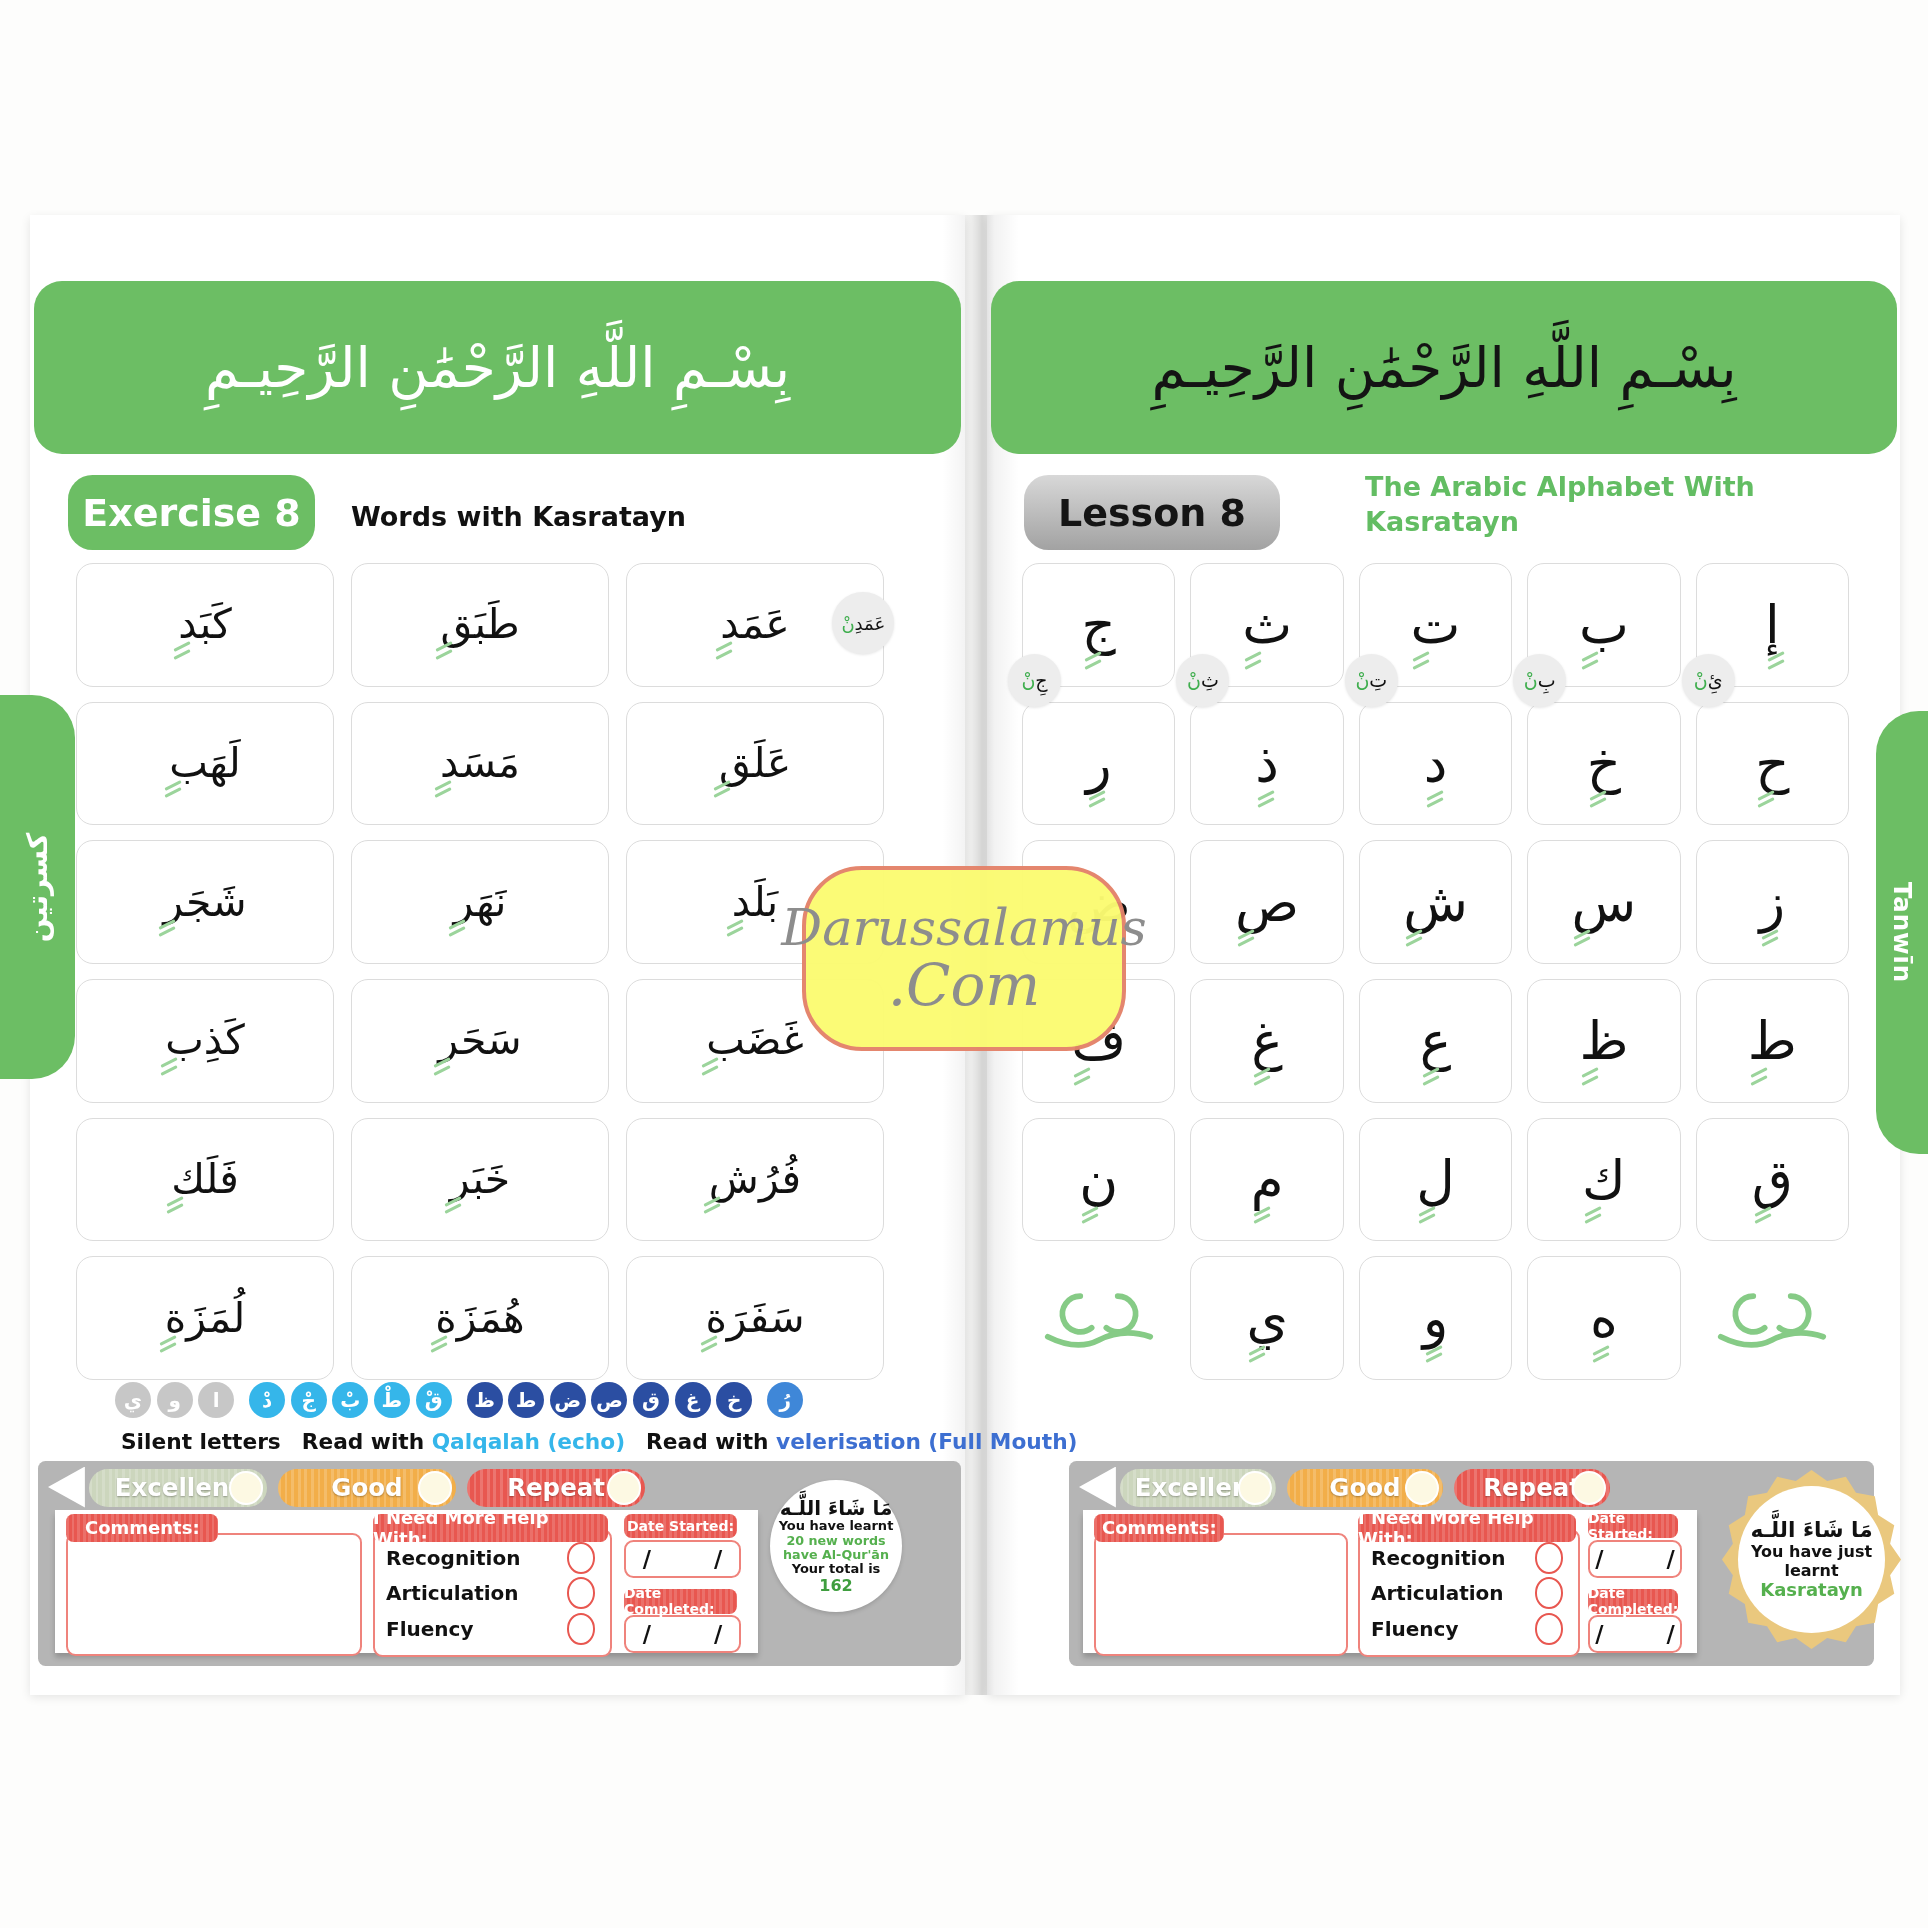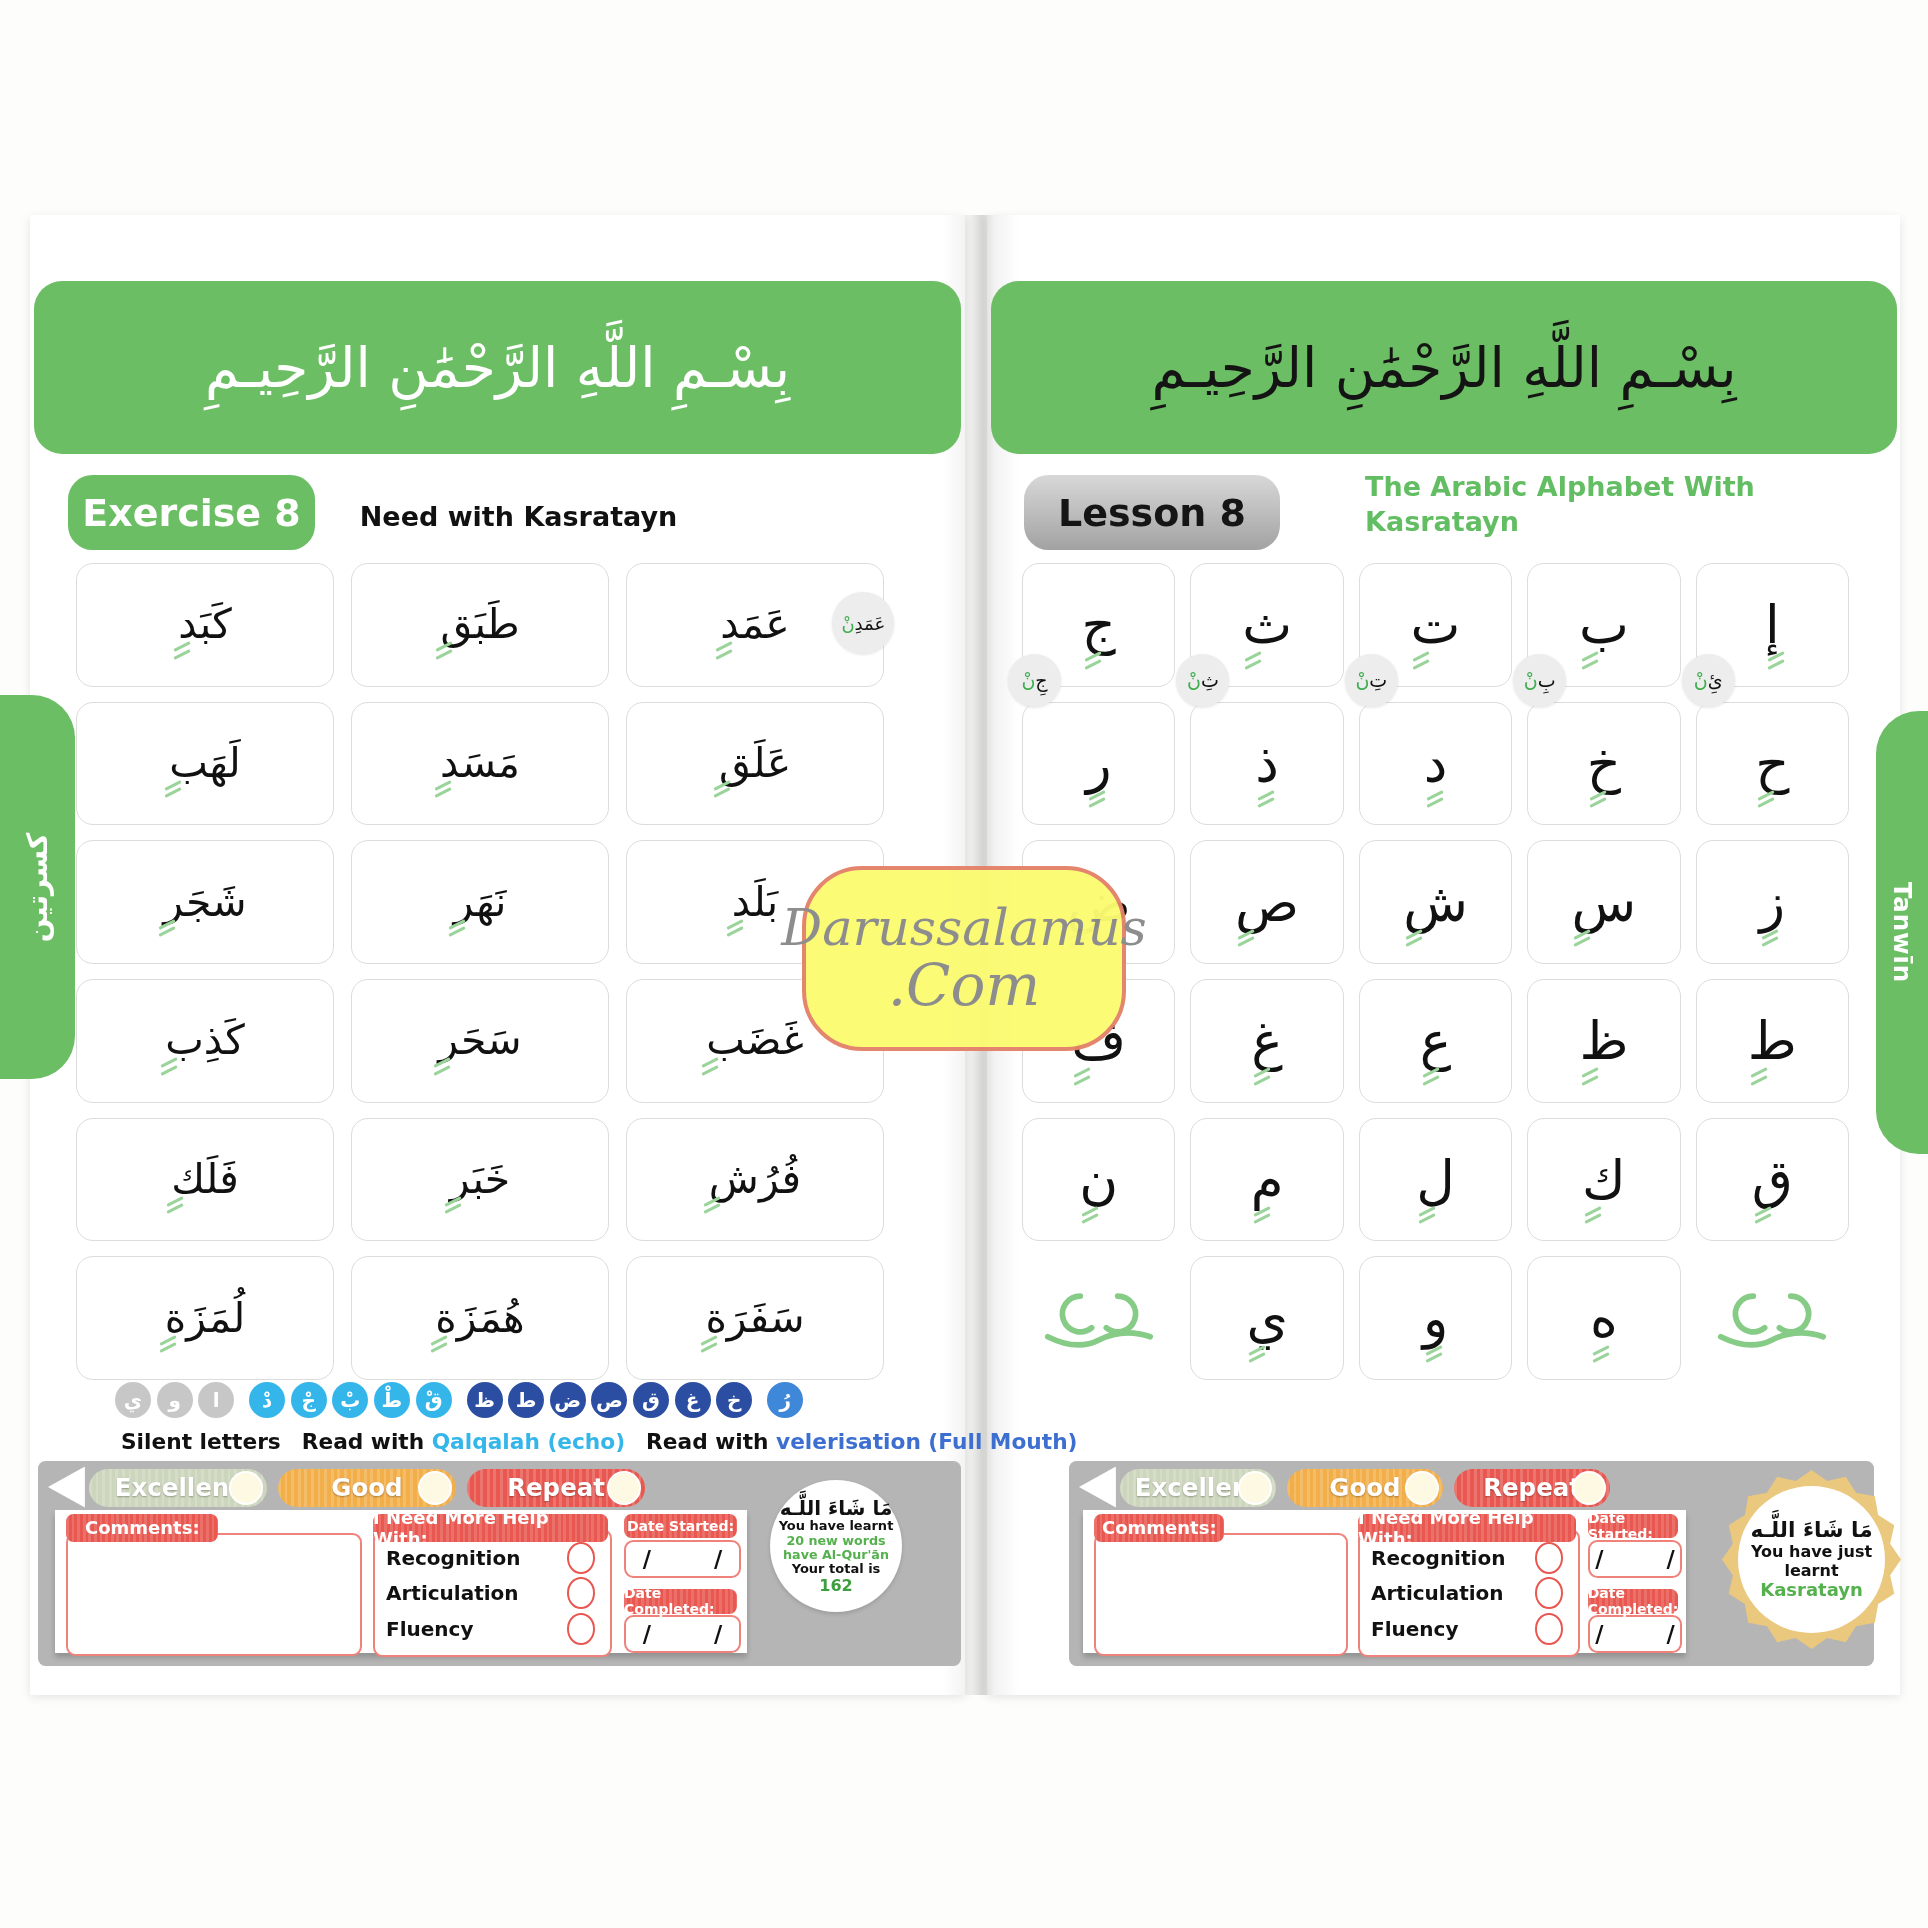--- a/index.html
+++ b/index.html
@@ -75,21 +75,21 @@
   #band-right .pills{width:490px;}
   .pill{flex:1;border-radius:19px;position:relative;display:flex;align-items:center;justify-content:center;
         font-size:24.5px;font-weight:bold;color:#fff;text-shadow:0 0.9px 1.9px rgba(0,0,0,.3);
         background-image:repeating-linear-gradient(90deg,rgba(255,255,255,.18) 0 2.8px,rgba(0,0,0,0) 2.8px 6.6px);}
   .pill.p0{background-color:var(--excellent-sage);}
   .pill.p1{background-color:var(--amber);}
   .pill.p2{background-color:var(--red);}
   .pill .dot{position:absolute;right:3.8px;top:50%;transform:translateY(-50%);width:30px;height:30px;
              border-radius:50%;background:#fdf9e3;border:2.8px solid #fff;}
   .panel{position:absolute;top:1510px;height:143px;background:#fff;border-radius:0;
-         box-shadow:0 4.7px 5.6px rgba(0,0,0,.20);}
+         box-shadow:0 4.7px 5.6px rgba(0,0,0,.20);padding-left:11px;}
   #panel-left{left:55px;width:692px;}
   #panel-right{left:1083px;width:603px;}
   .red-tab{position:absolute;background-color:var(--red);color:#fff;font-weight:bold;border-radius:7.5px;
            display:flex;align-items:center;justify-content:center;
            background-image:repeating-linear-gradient(90deg,rgba(255,255,255,.15) 0 2.8px,rgba(0,0,0,0) 2.8px 5.6px);z-index:2;}
   .red-box{position:absolute;border:2.8px solid #ef837c;border-radius:9.4px;background:#fff;}
   .help-rows{position:absolute;display:flex;flex-direction:column;justify-content:space-around;z-index:3;}
   .help-row{display:flex;align-items:center;justify-content:space-between;font-size:20px;font-weight:bold;}
   .help-circle{width:24.5px;height:28px;border:2.8px solid var(--red);border-radius:50%;background:#fff;}
   .date-box{position:absolute;border:2.8px solid #ef837c;border-radius:9.4px;background:#fff;
@@ -129,21 +129,21 @@
   <div class="page-shadow" id="page-left"></div>
   <div class="page-shadow" id="page-right"></div>
   <div id="spine"></div>
 
   <div class="banner" id="banner-left">
     <span class="bismillah">بِسْـمِ اللَّهِ الرَّحْمَٰنِ الرَّحِيـمِ</span>
   </div>
   <div class="pill-title" id="exercise-pill">
     <span>Exercise 8</span>
   </div>
-  <div id="left-subtitle">Need with Kasratayn</div>
+  <div id="left-subtitle">Words with Kasratayn</div>
   <div id="word-grid">
       <div class="card">
         <span class="ar-word">كَبَد<span class="ksr">
             <i></i>
             <i></i>
           </span></span>
       </div>
       <div class="card">
         <span class="ar-word">طَبَق<span class="ksr">
             <i></i>

